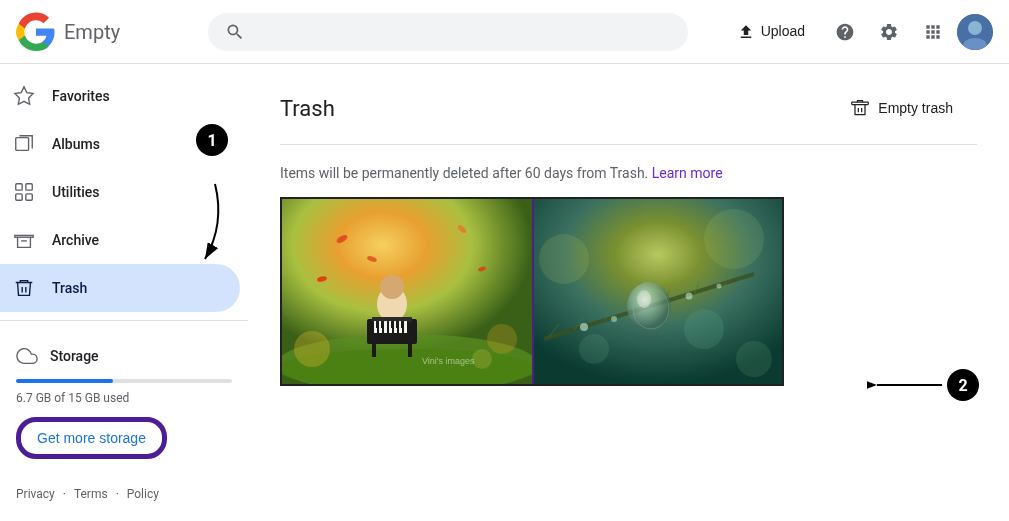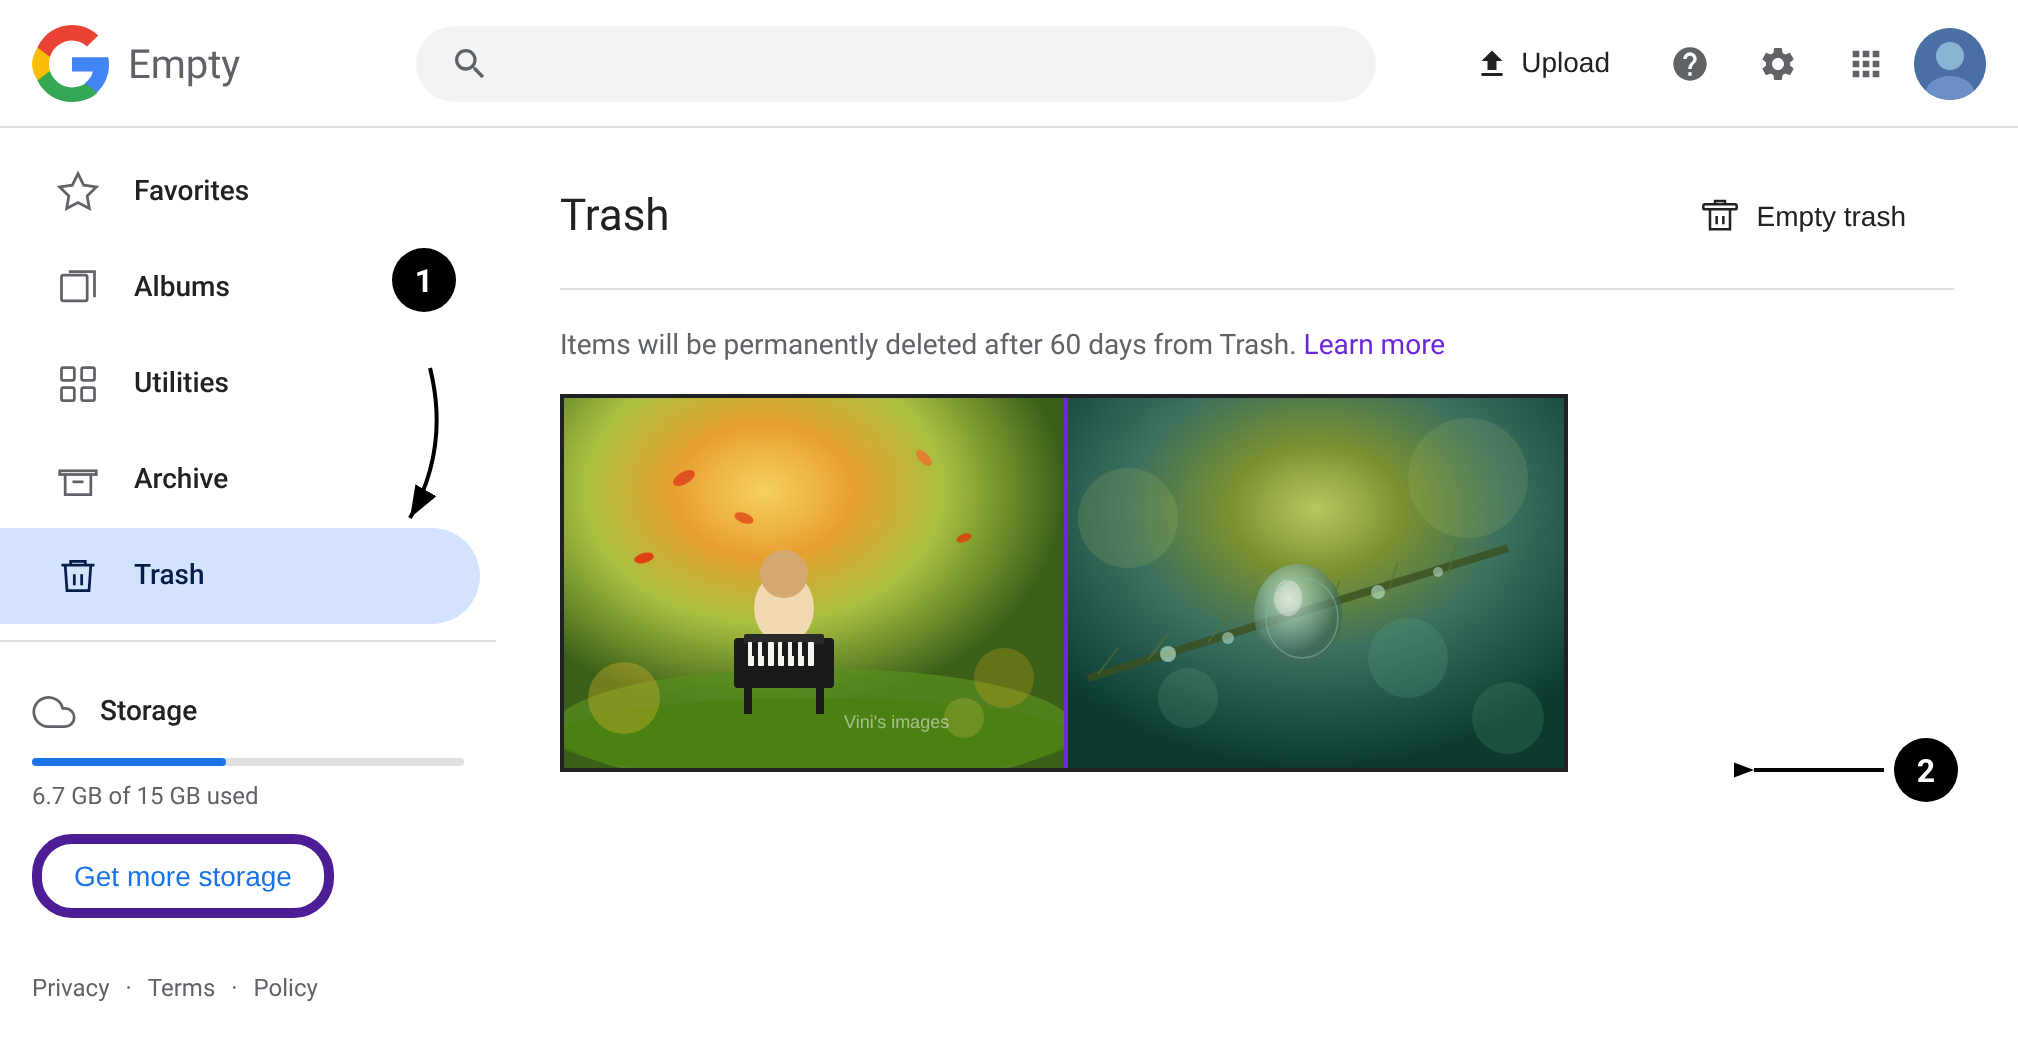--- a/index.html
+++ b/index.html
@@ -47,21 +47,21 @@
     .main { display: flex; flex: 1; overflow: hidden; }
 
     
     .sidebar {
       width: 248px; flex-shrink: 0; padding: 8px 0;
       display: flex; flex-direction: column; overflow-y: auto;
       border-right: none;
     }
     .sidebar-item {
       display: flex; align-items: center; gap: 16px;
-      padding: 12px 27px; cursor: pointer; border-radius: 0 24px 24px 0;
+      padding: 12px 12px; cursor: pointer; border-radius: 0 24px 24px 0;
       margin-right: 8px; font-size: 14px; color: #202124; font-weight: 500;
       position: relative;
     }
     .sidebar-item.active { background: #d3e3fd; color: #041e49; }
     .sidebar-item .item-icon { width: 24px; height: 24px; display: flex; align-items: center; justify-content: center; color: #5f6368; flex-shrink: 0; }
     .sidebar-item.active .item-icon { color: #041e49; }
 
     .sidebar-divider { height: 1px; background: #e0e0e0; margin: 8px 0; }
 
     .storage-section { padding: 16px; margin-top: auto; }
@@ -95,21 +95,21 @@
     }
 
     .content-divider { height: 1px; background: #e0e0e0; margin-bottom: 20px; }
 
     .info-text { font-size: 14px; color: #5f6368; margin-bottom: 16px; }
     .info-text a { color: #6d28d9; text-decoration: none; }
 
     
     .photos-container {
       border: 2px solid #202124; display: inline-flex; gap: 2px;
-      background: #6d28d9;
+      background: #4c1d95;
     }
     .photo-item { overflow: hidden; cursor: pointer; }
 
     
     .photo-1 {
       width: 250px; height: 185px;
       background: linear-gradient(135deg, #c8860a 0%, #e8a020 20%, #7ab830 50%, #4a7a20 80%, #3a6018 100%);
       position: relative; overflow: hidden;
     }
     .photo-1-content {

